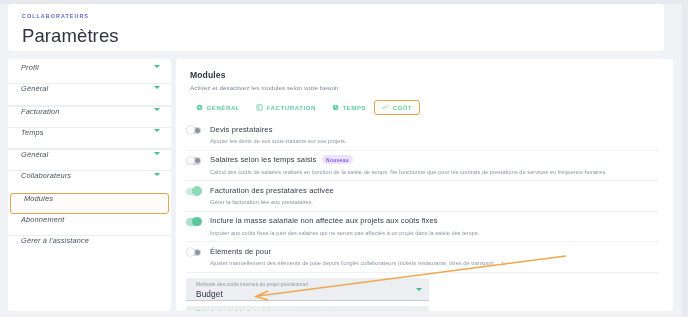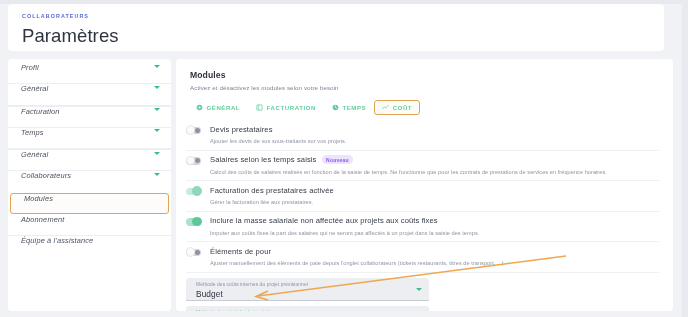--- a/index.html
+++ b/index.html
@@ -254,21 +254,21 @@
       <div class="side-sep" style="background: transparent;"></div>
       <div class="side-item selected">
         <span class="side-label">Modules</span>
       </div>
       <div class="side-sep" style="background: transparent;"></div>
       <div class="side-item">
         <span class="side-label">Abonnement</span>
       </div>
       <div class="side-sep"></div>
       <div class="side-item">
-        <span class="side-label">Équipe à l'assistance</span>
+        <span class="side-label">Gérer à l'assistance</span>
       </div>
     </div>
 </div>
 
 <div class="main-card">
   <div class="main-head">
     <div class="main-title">Modules</div>
     <div class="main-sub">Activez et désactivez les modules selon votre besoin</div>
   </div>
 

